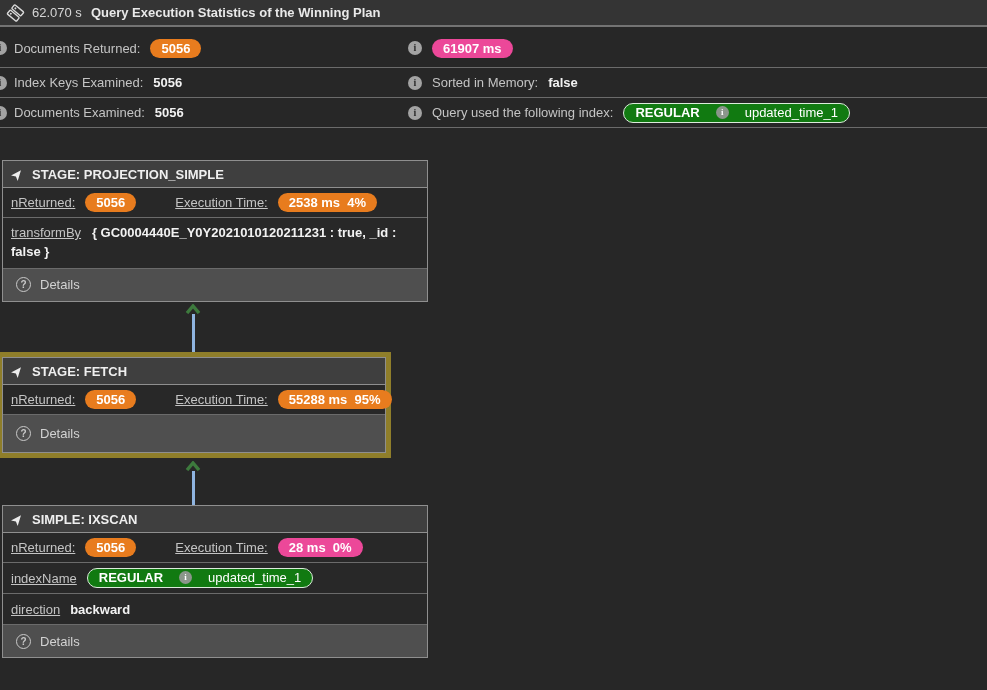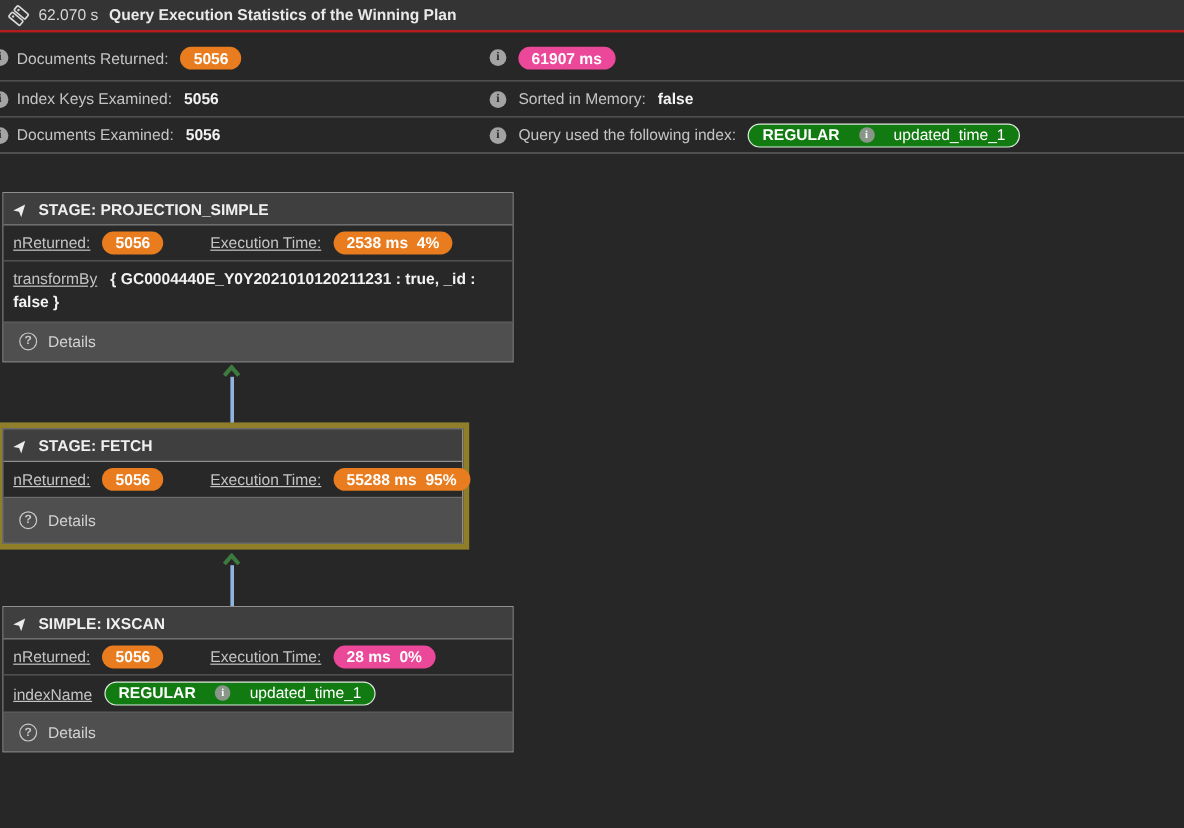--- a/index.html
+++ b/index.html
@@ -7,21 +7,21 @@
   .screen {
     position:relative; width:987px; height:690px;
     background:#272727; overflow:hidden;
     font-family:"Liberation Sans", sans-serif;
     font-size:13px; color:#c7c7c7;
   }
 
   
   .titlebar {
     position:absolute; top:0; left:0; width:987px; height:27px;
-    background:#343434; border-bottom:2px solid #b91c1c;
+    background:#343434; border-bottom:2px solid #737373;
     display:flex; align-items:center; padding-left:8px; gap:9px;
   }
   .titlebar .duration { color:#d6d6d6; }
   .titlebar .title { color:#e9e9e9; font-weight:bold; }
 
   
   .stats { position:absolute; top:29px; left:0; width:987px; }
   .stat-row {
     display:flex; align-items:stretch; width:987px;
     border-bottom:1px solid #6b6b6b; background:#272727;
@@ -261,19 +261,23 @@
       <span class="badge blue">28 ms  0%</span>
     </div>
     <div class="stage-row kv kv2">
       <span class="lbl">indexName</span>
       <span class="index-pill">
         <span class="kind">REGULAR</span>
         <span class="pill-info">i</span>
         <span class="iname">updated_time_1</span>
       </span>
     </div>
+    <div class="stage-row kv kv2">
+      <span class="lbl">direction</span>
+      <span class="bold-val">backward</span>
+    </div>
     <div class="stage-details">
       <span class="q-icon">?</span>
       <span>Details</span>
     </div>
   </div>
 
 </div>
 
 </body></html>

